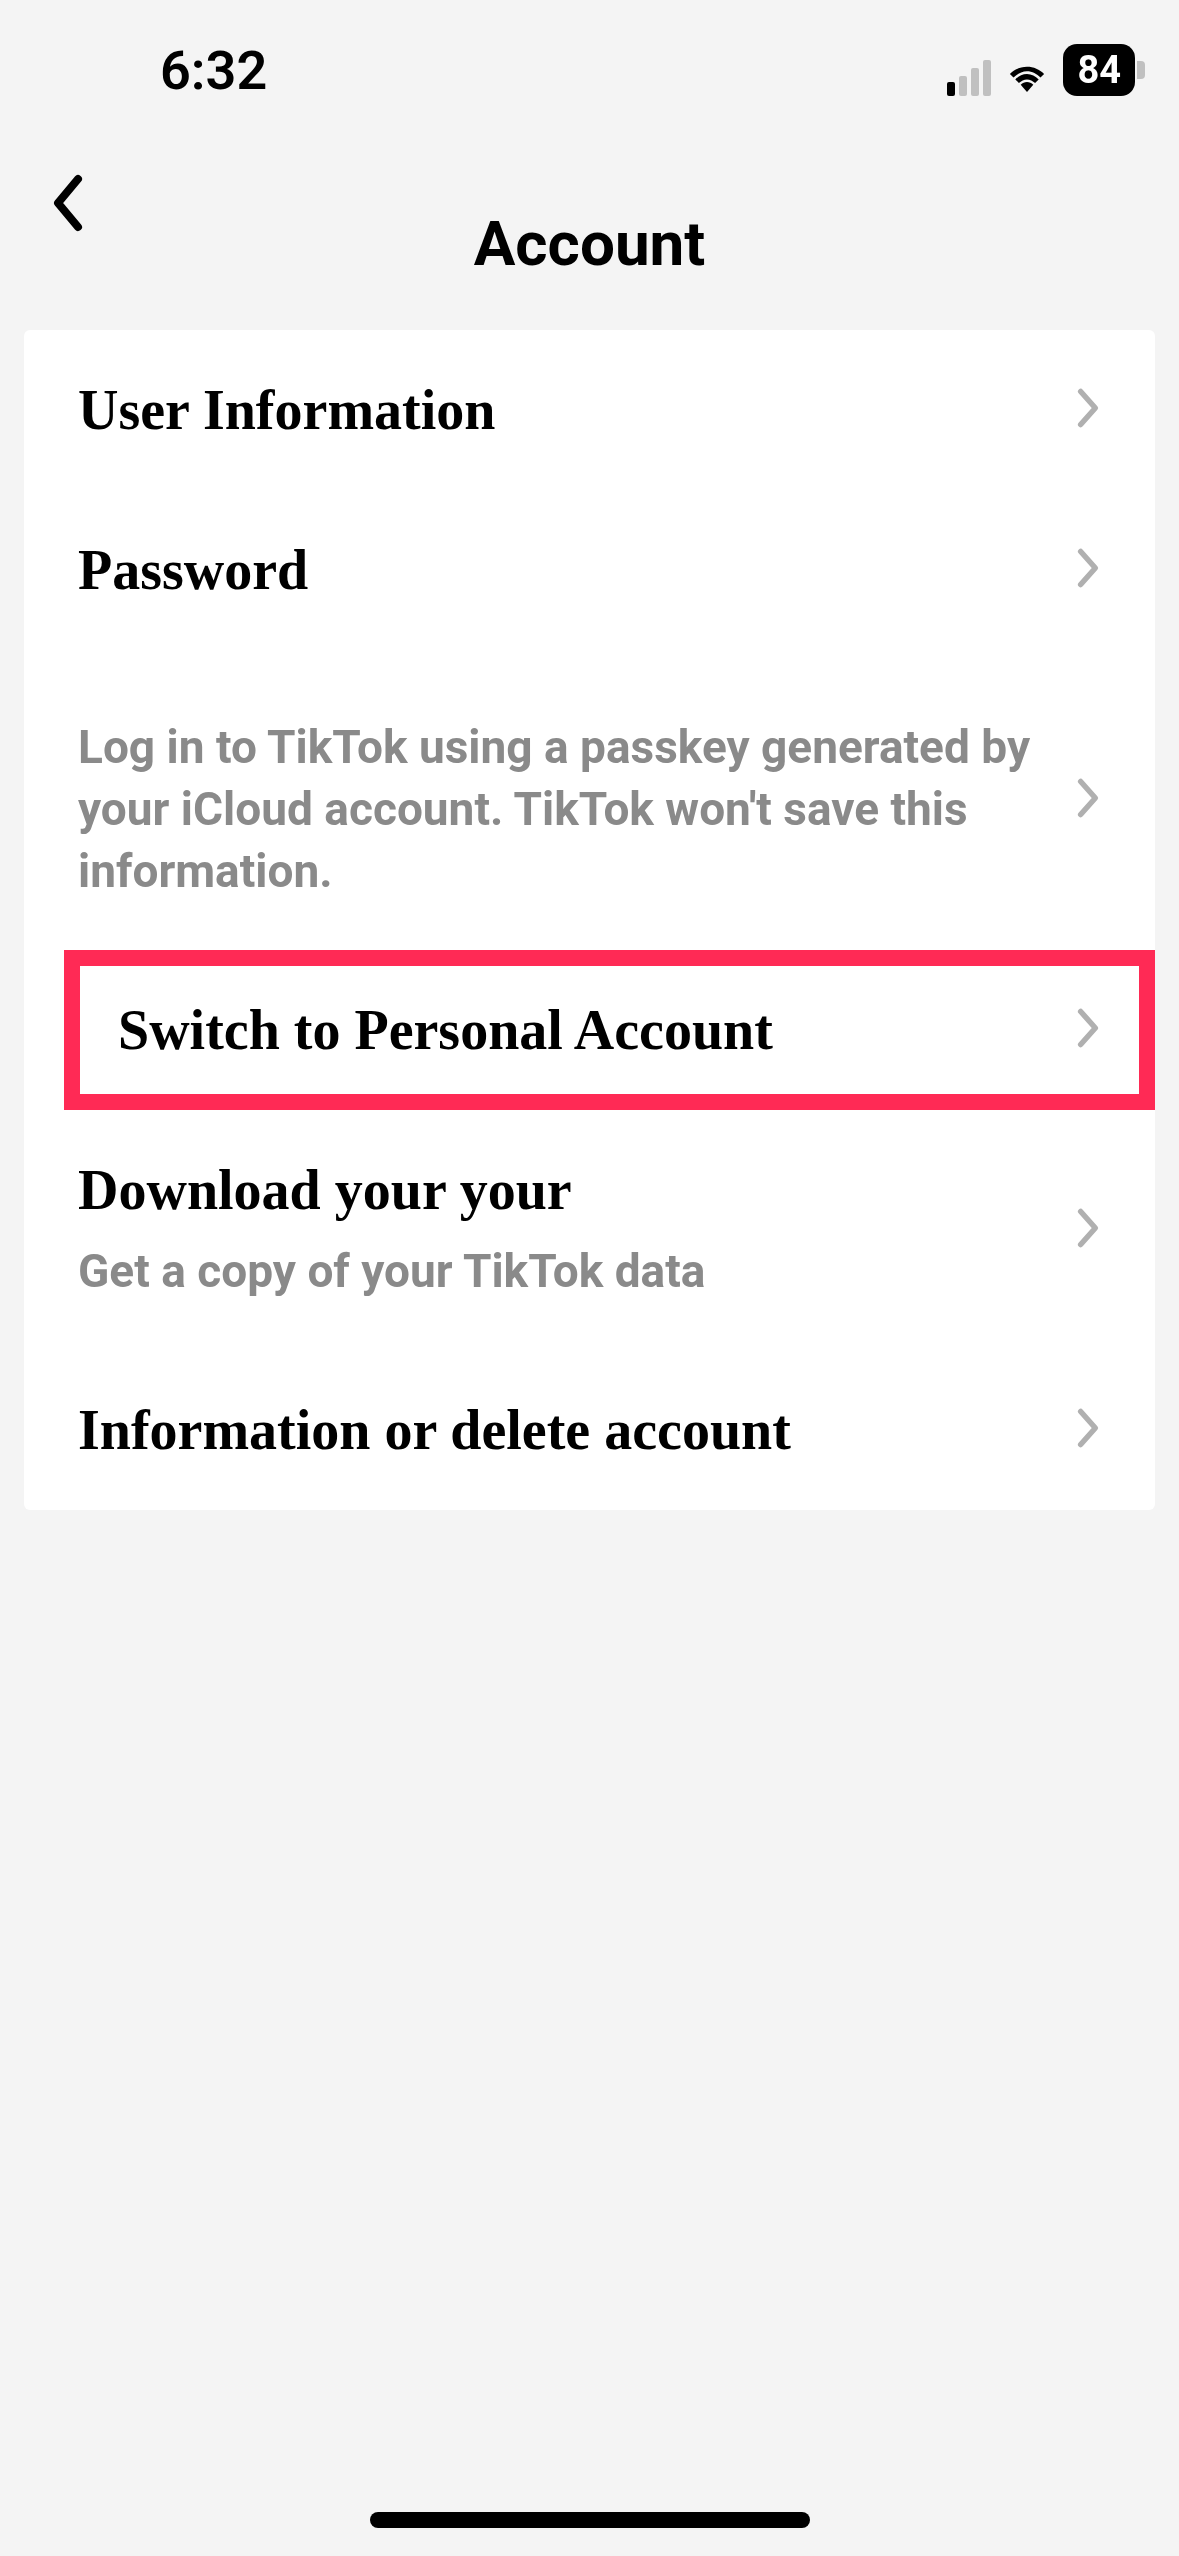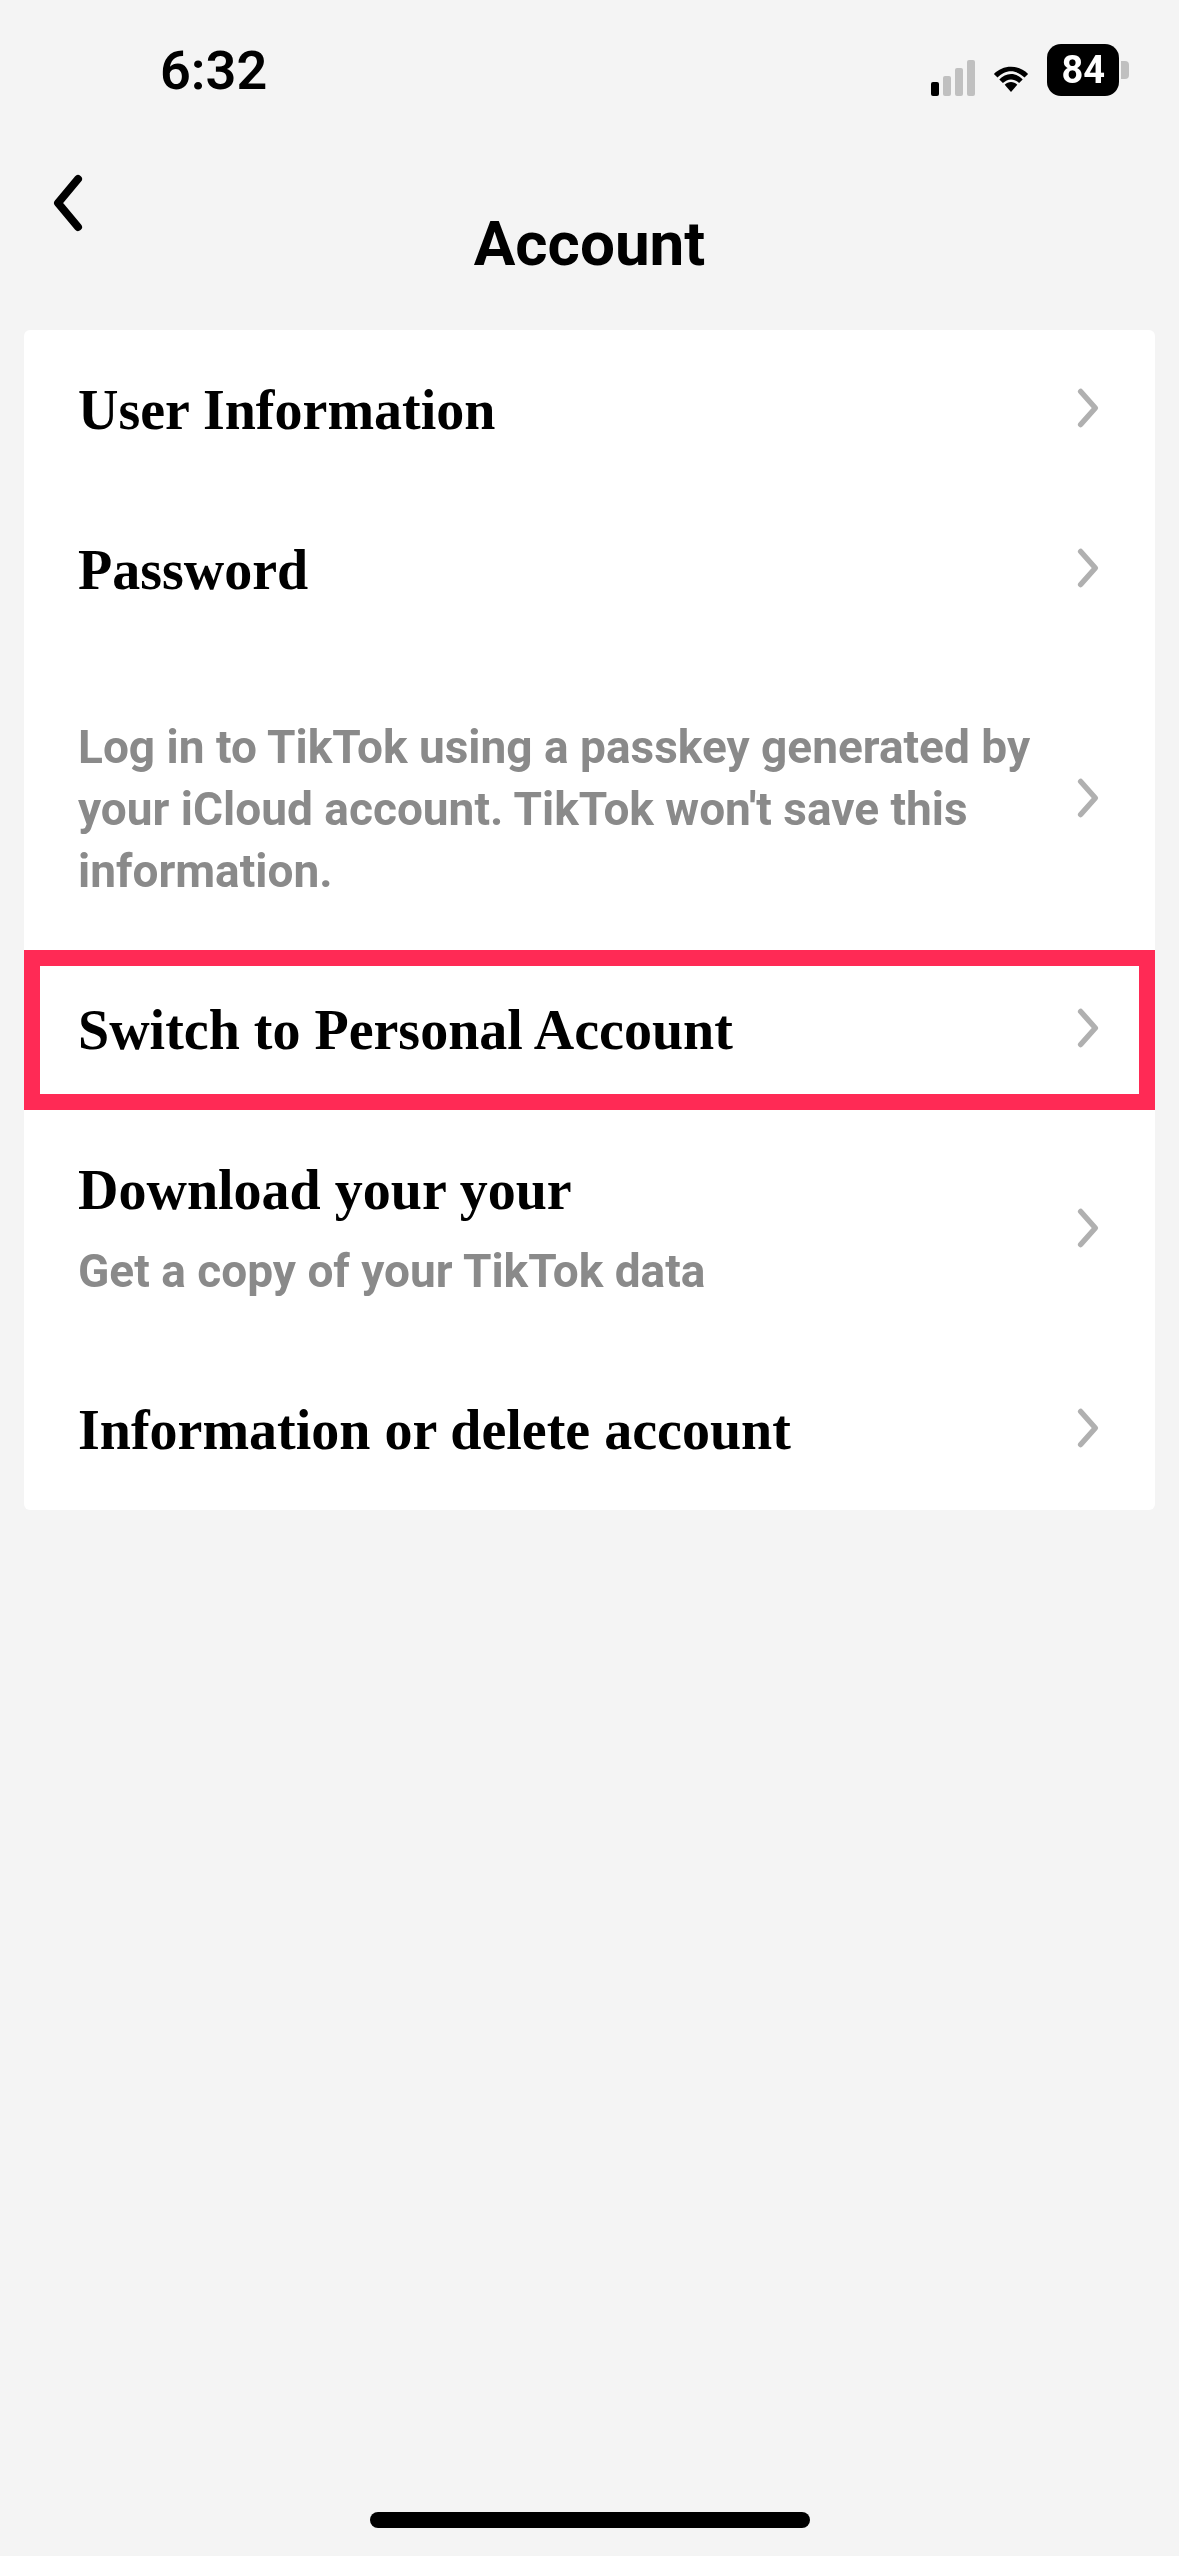--- a/index.html
+++ b/index.html
@@ -11,21 +11,21 @@
     body {
       width: 1179px;
       height: 2556px;
       background: #f4f4f4;
       position: relative;
     }
     .status-bar {
       display: flex;
       justify-content: space-between;
       align-items: center;
-      padding: 40px 60px 30px 60px;
+      padding: 40px 44px 30px 60px;
       height: 130px;
     }
     .status-time {
       font-size: 54px;
       font-weight: 600;
       color: #000;
       margin-left: 100px;
     }
     .status-right {
       display: flex;
@@ -122,20 +122,21 @@
       margin-top: 18px;
       line-height: 1.35;
     }
     .chevron-right svg {
       width: 26px;
       height: 44px;
     }
     .highlighted {
       outline: 16px solid #ff2a55;
       outline-offset: -16px;
+      margin-left: 40px;
     }
     .home-indicator {
       position: absolute;
       bottom: 28px;
       left: 50%;
       transform: translateX(-50%);
       width: 440px;
       height: 16px;
       background: #000;
       border-radius: 10px;

